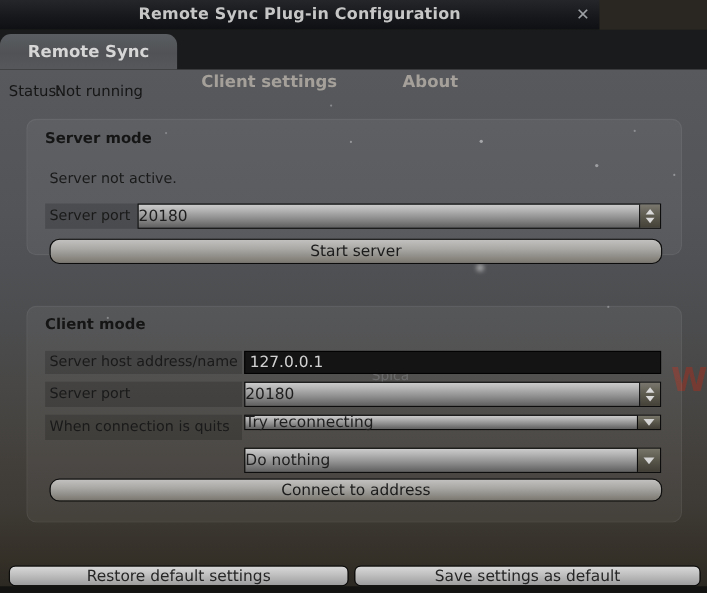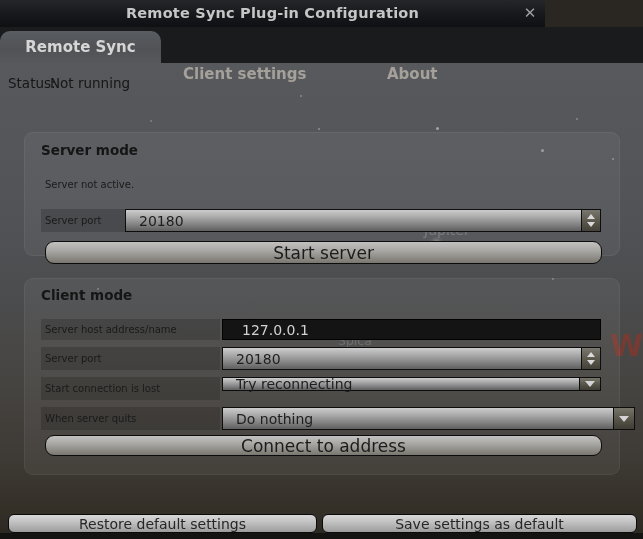--- a/index.html
+++ b/index.html
@@ -31,80 +31,80 @@
     border-radius:10px 10px 0 0;
     background:linear-gradient(180deg,#5a5d61 0%,#505255 55%,#56585c 100%);
     text-align:center;line-height:32px;
     font-size:15px;font-weight:bold;color:#d6d6d6;
   }
   .tab-inactive{
     position:absolute;top:36px;height:22px;line-height:22px;
     font-size:15px;font-weight:bold;color:#a5a19a;
   }
   .tab-client{left:183px;}
-  .tab-about{left:387px;}
+  .tab-about{left:366px;}
   
   .body{
     position:absolute;left:0;top:63px;width:643px;height:470px;
     background:linear-gradient(180deg,#57595d 0%,#525458 28%,#4c4d4f 48%,#464441 68%,#3e3a35 84%,#343028 95%,#2c2923 100%);
   }
   .bottom-strip{
     position:absolute;left:0;top:533px;width:643px;height:6px;background:#131311;
   }
   .status-label{position:absolute;left:8px;top:75px;font-size:13.5px;color:#161616;}
   .status-value{position:absolute;left:50px;top:75px;font-size:13.5px;color:#161616;}
   
   .panel{
     position:absolute;left:24px;width:596px;
     background:rgba(255,255,255,0.05);
     border:1px solid rgba(255,255,255,0.05);
     border-radius:9px;box-sizing:border-box;
   }
-  .panel-server{top:108px;height:124px;margin-top:24px;}
+  .panel-server{top:108px;height:124px;}
   .panel-client{top:278px;height:197px;}
   .panel-title{position:absolute;left:16px;font-size:13.5px;font-weight:bold;color:#151515;}
-  .plain-label{font-size:10px;color:#1a1a1a;}
+  .plain-label{font-size:13px;color:#1a1a1a;}
   .label-strip{
     position:absolute;background:rgba(0,0,0,0.17);
     display:flex;align-items:center;box-sizing:border-box;padding-left:4px;
   }
   
   .spinbox,.dropdown{
     position:absolute;box-sizing:border-box;
     background:linear-gradient(180deg,#cccccc 0%,#b3b3b3 25%,#8b8b8b 62%,#6a6a6a 90%,#616161 100%);
     border:1px solid #0d0d0d;
     display:flex;align-items:center;
-    font-size:14px;color:#1e1e1e;padding-left:13px;text-align:right;
+    font-size:14px;color:#1e1e1e;padding-left:0;text-align:right;
   }
   .spin-btns{
     position:absolute;right:0;top:0;bottom:0;width:18px;
     background:linear-gradient(180deg,#7a776e 0%,#5c594f 50%,#444138 100%);
     border-left:1px solid #0d0d0d;
     display:flex;flex-direction:column;align-items:center;justify-content:center;gap:3px;
   }
   .tri-up{width:0;height:0;border-left:4px solid transparent;border-right:4px solid transparent;border-bottom:5px solid #dadada;}
   .tri-down{width:0;height:0;border-left:4px solid transparent;border-right:4px solid transparent;border-top:5px solid #dadada;}
   .dd-arrow-box{
     position:absolute;right:0;top:0;bottom:0;width:20px;
     background:linear-gradient(180deg,#77746a 0%,#565349 55%,#403d35 100%);
     border-left:1px solid #0d0d0d;
     display:flex;align-items:center;justify-content:center;
   }
   .dd-tri{width:0;height:0;border-left:5px solid transparent;border-right:5px solid transparent;border-top:6px solid #d4d4d4;}
   .host-input{
     position:absolute;box-sizing:border-box;
     background:#141414;border:1px solid #020202;
-    color:#d2d2d2;font-size:14px;padding:0 0 0 19px;
+    color:#d2d2d2;font-size:14px;padding:0 0 0 4px;
     font-family:"DejaVu Sans","Liberation Sans",sans-serif;
   }
   .big-btn{
     position:absolute;box-sizing:border-box;
     background:linear-gradient(180deg,#c2c1bf 0%,#a9a8a5 40%,#84817a 88%,#797670 100%);
     border:1px solid #0c0c0c;border-radius:9px;
-    font-size:17px;color:#1c1c1c;text-align:center;
+    font-size:14px;color:#1c1c1c;text-align:center;
     display:flex;align-items:center;justify-content:center;
   }
   .footer-btn{
     position:absolute;top:514px;height:19px;box-sizing:border-box;
     background:linear-gradient(180deg,#d8d8d8 0%,#c2c2c2 40%,#a3a3a3 90%,#9b9b9b 100%);
     border:1px solid #0a0a0a;border-radius:6px;
     font-size:14px;color:#262626;
     display:flex;align-items:center;justify-content:center;
   }
   
@@ -185,33 +185,30 @@
     </div>
     <div class="spinbox" style="left:197px;top:68px;width:379px;height:23px">
       <span>20180</span>
       <div class="spin-btns">
         <div class="tri-up"></div>
         <div class="tri-down"></div>
       </div>
     </div>
 
     <div class="label-strip" style="left:16px;top:98px;width:179px;height:23px">
-      <span class="plain-label">Start connection is lost</span>
+      <span class="plain-label">When connection is quits</span>
     </div>
     <div class="dropdown" style="left:197px;top:98px;width:379px;height:14px">
       <span>Try reconnecting</span>
       <div class="dd-arrow-box">
         <div class="dd-tri"></div>
       </div>
     </div>
 
-    <div class="label-strip" style="left:16px;top:128px;width:179px;height:23px">
-      <span class="plain-label">When server quits</span>
-    </div>
-    <div class="dropdown" style="left:197px;top:128px;width:413px;height:23px">
+    <div class="dropdown" style="left:197px;top:128px;width:379px;height:23px">
       <span>Do nothing</span>
       <div class="dd-arrow-box">
         <div class="dd-tri"></div>
       </div>
     </div>
 
     <div class="big-btn" style="left:20px;top:156px;width:557px;height:21px">Connect to address</div>
   </div>
 
   <div class="footer-btn" style="left:8px;width:309px">Restore default settings</div>

